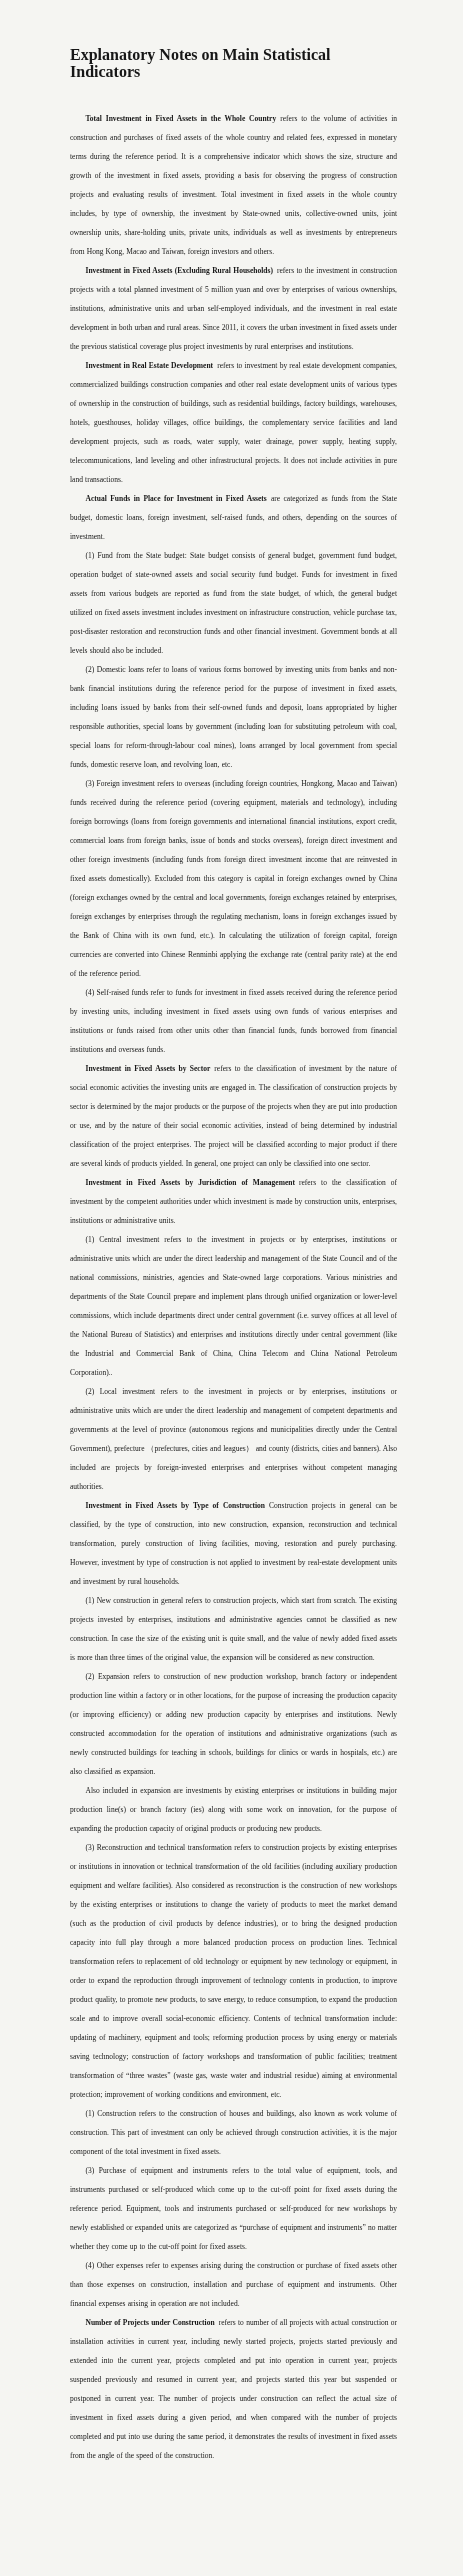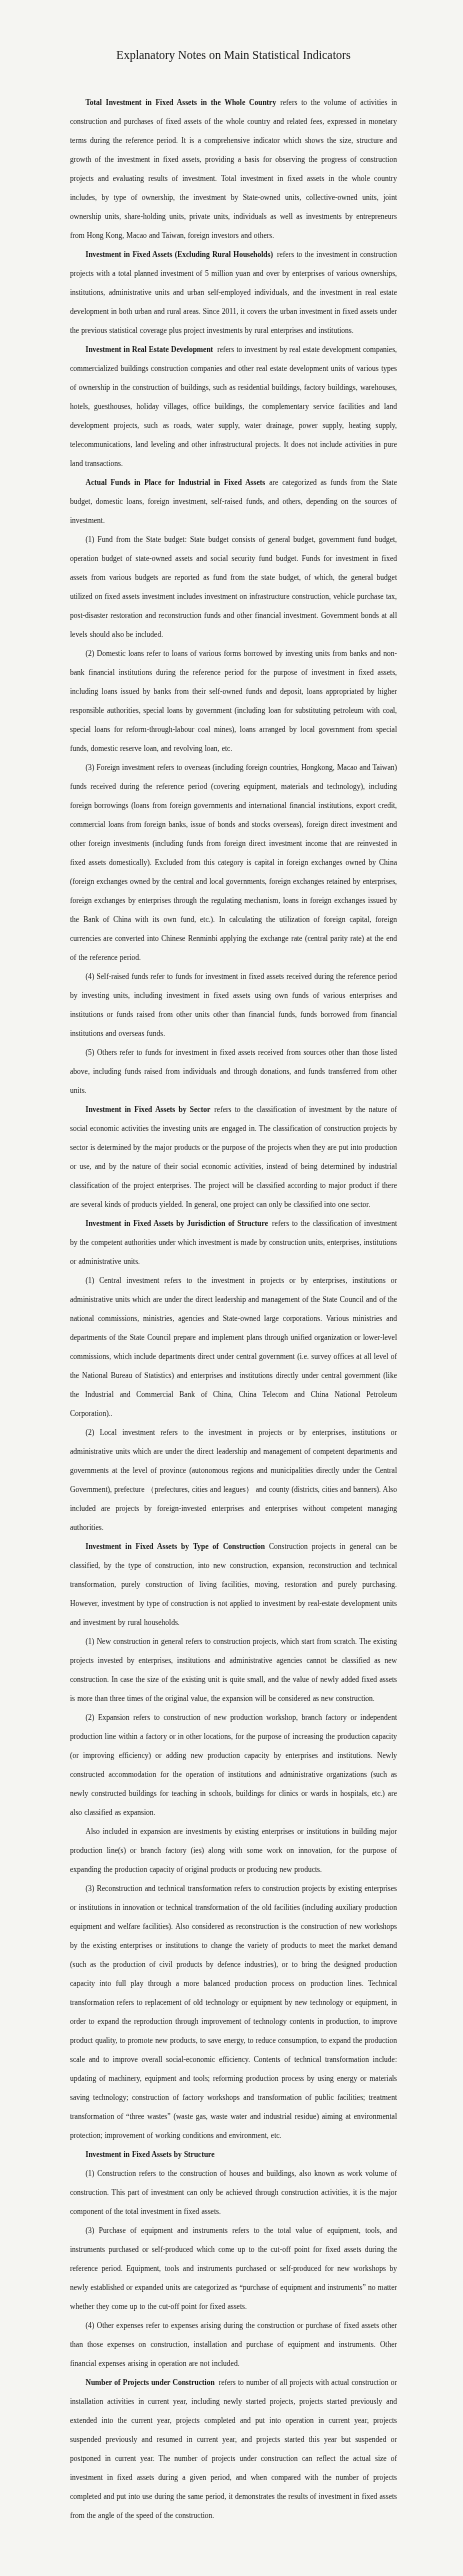--- a/index.html
+++ b/index.html
@@ -9,23 +9,23 @@
     height: 3673px;
     margin: 0 auto;
     background: #f5f5f2;
     color: #161616;
     font-family: "Liberation Serif", "DejaVu Serif", serif;
     box-sizing: border-box;
     padding: 47px 67px 0 70px;
     overflow: hidden;
   }
   .doc-title {
-    font-size: 12px;
-    font-weight: normal;
-    text-align: center;
+    font-size: 16px;
+    font-weight: bold;
+    text-align: left;
     line-height: 16.5px;
     margin: 0 0 29px 0;
   }
   .para {
     margin: 0;
     font-size: 7.5px;
     line-height: 19px;
     text-align: justify;
     text-indent: 15.5px;
     word-spacing: 0.3px;
@@ -34,36 +34,34 @@
 </style>
 </head>
 <body>
 
 <div class="page">
   <h1 class="doc-title">Explanatory Notes on Main Statistical Indicators</h1>
   <div>
       <p class="para"><span class="term">Total Investment in Fixed Assets in the Whole Country</span><span>refers to the volume of activities in construction and purchases of fixed assets of the whole country and related fees, expressed in monetary terms during the reference period. It is a comprehensive indicator which shows the size, structure and growth of the investment in fixed assets, providing a basis for observing the progress of construction projects and evaluating results of investment. Total investment in fixed assets in the whole country includes, by type of ownership, the investment by State-owned units, collective-owned units, joint ownership units, share-holding units, private units, individuals as well as investments by entrepreneurs from Hong Kong, Macao and Taiwan, foreign investors and others.</span></p>
       <p class="para"><span class="term">Investment in Fixed Assets (Excluding Rural Households)</span><span>refers to the investment in construction projects with a total planned investment of 5 million yuan and over by enterprises of various ownerships, institutions, administrative units and urban self-employed individuals, and the investment in real estate development in both urban and rural areas. Since 2011, it covers the urban investment in fixed assets under the previous statistical coverage plus project investments by rural enterprises and institutions.</span></p>
       <p class="para"><span class="term">Investment in Real Estate Development</span><span>refers to investment by real estate development companies, commercialized buildings construction companies and other real estate development units of various types of ownership in the construction of buildings, such as residential buildings, factory buildings, warehouses, hotels, guesthouses, holiday villages, office buildings, the complementary service facilities and land development projects, such as roads, water supply, water drainage, power supply, heating supply, telecommunications, land leveling and other infrastructural projects. It does not include activities in pure land transactions.</span></p>
-      <p class="para"><span class="term">Actual Funds in Place for Industrial in Fixed Assets</span><span>are categorized as funds from the State budget, domestic loans, foreign investment, self-raised funds, and others, depending on the sources of investment.</span></p>
+      <p class="para"><span class="term">Actual Funds in Place for Investment in Fixed Assets</span><span>are categorized as funds from the State budget, domestic loans, foreign investment, self-raised funds, and others, depending on the sources of investment.</span></p>
       <p class="para"><span>(1) Fund from the State budget: State budget consists of general budget, government fund budget, operation budget of state-owned assets and social security fund budget. Funds for investment in fixed assets from various budgets are reported as fund from the state budget, of which, the general budget utilized on fixed assets investment includes investment on infrastructure construction, vehicle purchase tax, post-disaster restoration and reconstruction funds and other financial investment. Government bonds at all levels should also be included.</span></p>
       <p class="para"><span>(2) Domestic loans refer to loans of various forms borrowed by investing units from banks and non-bank financial institutions during the reference period for the purpose of investment in fixed assets, including loans issued by banks from their self-owned funds and deposit, loans appropriated by higher responsible authorities, special loans by government (including loan for substituting petroleum with coal, special loans for reform-through-labour coal mines), loans arranged by local government from special funds, domestic reserve loan, and revolving loan, etc.</span></p>
       <p class="para"><span>(3) Foreign investment refers to overseas (including foreign countries, Hongkong, Macao and Taiwan) funds received during the reference period (covering equipment, materials and technology), including foreign borrowings (loans from foreign governments and international financial institutions, export credit, commercial loans from foreign banks, issue of bonds and stocks overseas), foreign direct investment and other foreign investments (including funds from foreign direct investment income that are reinvested in fixed assets domestically). Excluded from this category is capital in foreign exchanges owned by China (foreign exchanges owned by the central and local governments, foreign exchanges retained by enterprises, foreign exchanges by enterprises through the regulating mechanism, loans in foreign exchanges issued by the Bank of China with its own fund, etc.). In calculating the utilization of foreign capital, foreign currencies are converted into Chinese Renminbi applying the exchange rate (central parity rate) at the end of the reference period.</span></p>
       <p class="para"><span>(4) Self-raised funds refer to funds for investment in fixed assets received during the reference period by investing units, including investment in fixed assets using own funds of various enterprises and institutions or funds raised from other units other than financial funds, funds borrowed from financial institutions and overseas funds.</span></p>
-      <p class="para"><span>(5) Others refer to funds for investment in fixed assets received from sources other than those listed above, including funds raised from individuals and through donations, and funds transferred from other units.</span></p>
       <p class="para"><span class="term">Investment in Fixed Assets by Sector</span><span>refers to the classification of investment by the nature of social economic activities the investing units are engaged in. The classification of construction projects by sector is determined by the major products or the purpose of the projects when they are put into production or use, and by the nature of their social economic activities, instead of being determined by industrial classification of the project enterprises. The project will be classified according to major product if there are several kinds of products yielded. In general, one project can only be classified into one sector.</span></p>
-      <p class="para"><span class="term">Investment in Fixed Assets by Jurisdiction of Structure</span><span>refers to the classification of investment by the competent authorities under which investment is made by construction units, enterprises, institutions or administrative units.</span></p>
+      <p class="para"><span class="term">Investment in Fixed Assets by Jurisdiction of Management</span><span>refers to the classification of investment by the competent authorities under which investment is made by construction units, enterprises, institutions or administrative units.</span></p>
       <p class="para"><span>(1) Central investment refers to the investment in projects or by enterprises, institutions or administrative units which are under the direct leadership and management of the State Council and of the national commissions, ministries, agencies and State-owned large corporations. Various ministries and departments of the State Council prepare and implement plans through unified organization or lower-level commissions, which include departments direct under central government (i.e. survey offices at all level of the National Bureau of Statistics) and enterprises and institutions directly under central government (like the Industrial and Commercial Bank of China, China Telecom and China National Petroleum Corporation)..</span></p>
       <p class="para"><span>(2) Local investment refers to the investment in projects or by enterprises, institutions or administrative units which are under the direct leadership and management of competent departments and governments at the level of province (autonomous regions and municipalities directly under the Central Government), prefecture （prefectures, cities and leagues） and county (districts, cities and banners). Also included are projects by foreign-invested enterprises and enterprises without competent managing authorities.</span></p>
       <p class="para"><span class="term">Investment in Fixed Assets by Type of Construction</span><span>Construction projects in general can be classified, by the type of construction, into new construction, expansion, reconstruction and technical transformation, purely construction of living facilities, moving, restoration and purely purchasing. However, investment by type of construction is not applied to investment by real-estate development units and investment by rural households.</span></p>
       <p class="para"><span>(1) New construction in general refers to construction projects, which start from scratch. The existing projects invested by enterprises, institutions and administrative agencies cannot be classified as new construction. In case the size of the existing unit is quite small, and the value of newly added fixed assets is more than three times of the original value, the expansion will be considered as new construction.</span></p>
       <p class="para"><span>(2) Expansion refers to construction of new production workshop, branch factory or independent production line within a factory or in other locations, for the purpose of increasing the production capacity (or improving efficiency) or adding new production capacity by enterprises and institutions. Newly constructed accommodation for the operation of institutions and administrative organizations (such as newly constructed buildings for teaching in schools, buildings for clinics or wards in hospitals, etc.) are also classified as expansion.</span></p>
       <p class="para"><span>Also included in expansion are investments by existing enterprises or institutions in building major production line(s) or branch factory (ies) along with some work on innovation, for the purpose of expanding the production capacity of original products or producing new products.</span></p>
       <p class="para"><span>(3) Reconstruction and technical transformation refers to construction projects by existing enterprises or institutions in innovation or technical transformation of the old facilities (including auxiliary production equipment and welfare facilities). Also considered as reconstruction is the construction of new workshops by the existing enterprises or institutions to change the variety of products to meet the market demand (such as the production of civil products by defence industries), or to bring the designed production capacity into full play through a more balanced production process on production lines. Technical transformation refers to replacement of old technology or equipment by new technology or equipment, in order to expand the reproduction through improvement of technology contents in production, to improve product quality, to promote new products, to save energy, to reduce consumption, to expand the production scale and to improve overall social-economic efficiency. Contents of technical transformation include: updating of machinery, equipment and tools; reforming production process by using energy or materials saving technology; construction of factory workshops and transformation of public facilities; treatment transformation of “three wastes” (waste gas, waste water and industrial residue) aiming at environmental protection; improvement of working conditions and environment, etc.</span></p>
-      <p class="para"><span class="term">Investment in Fixed Assets by Structure</span></p>
       <p class="para"><span>(1) Construction refers to the construction of houses and buildings, also known as work volume of construction. This part of investment can only be achieved through construction activities, it is the major component of the total investment in fixed assets.</span></p>
       <p class="para"><span>(3) Purchase of equipment and instruments refers to the total value of equipment, tools, and instruments purchased or self-produced which come up to the cut-off point for fixed assets during the reference period. Equipment, tools and instruments purchased or self-produced for new workshops by newly established or expanded units are categorized as “purchase of equipment and instruments” no matter whether they come up to the cut-off point for fixed assets.</span></p>
       <p class="para"><span>(4) Other expenses refer to expenses arising during the construction or purchase of fixed assets other than those expenses on construction, installation and purchase of equipment and instruments. Other financial expenses arising in operation are not included.</span></p>
       <p class="para"><span class="term">Number of Projects under Construction</span><span>refers to number of all projects with actual construction or installation activities in current year, including newly started projects, projects started previously and extended into the current year, projects completed and put into operation in current year, projects suspended previously and resumed in current year, and projects started this year but suspended or postponed in current year. The number of projects under construction can reflect the actual size of investment in fixed assets during a given period, and when compared with the number of projects completed and put into use during the same period, it demonstrates the results of investment in fixed assets from the angle of the speed of the construction.</span></p>
       <p class="para"></p>
     </div>
 </div>
 
 
 </body></html>

